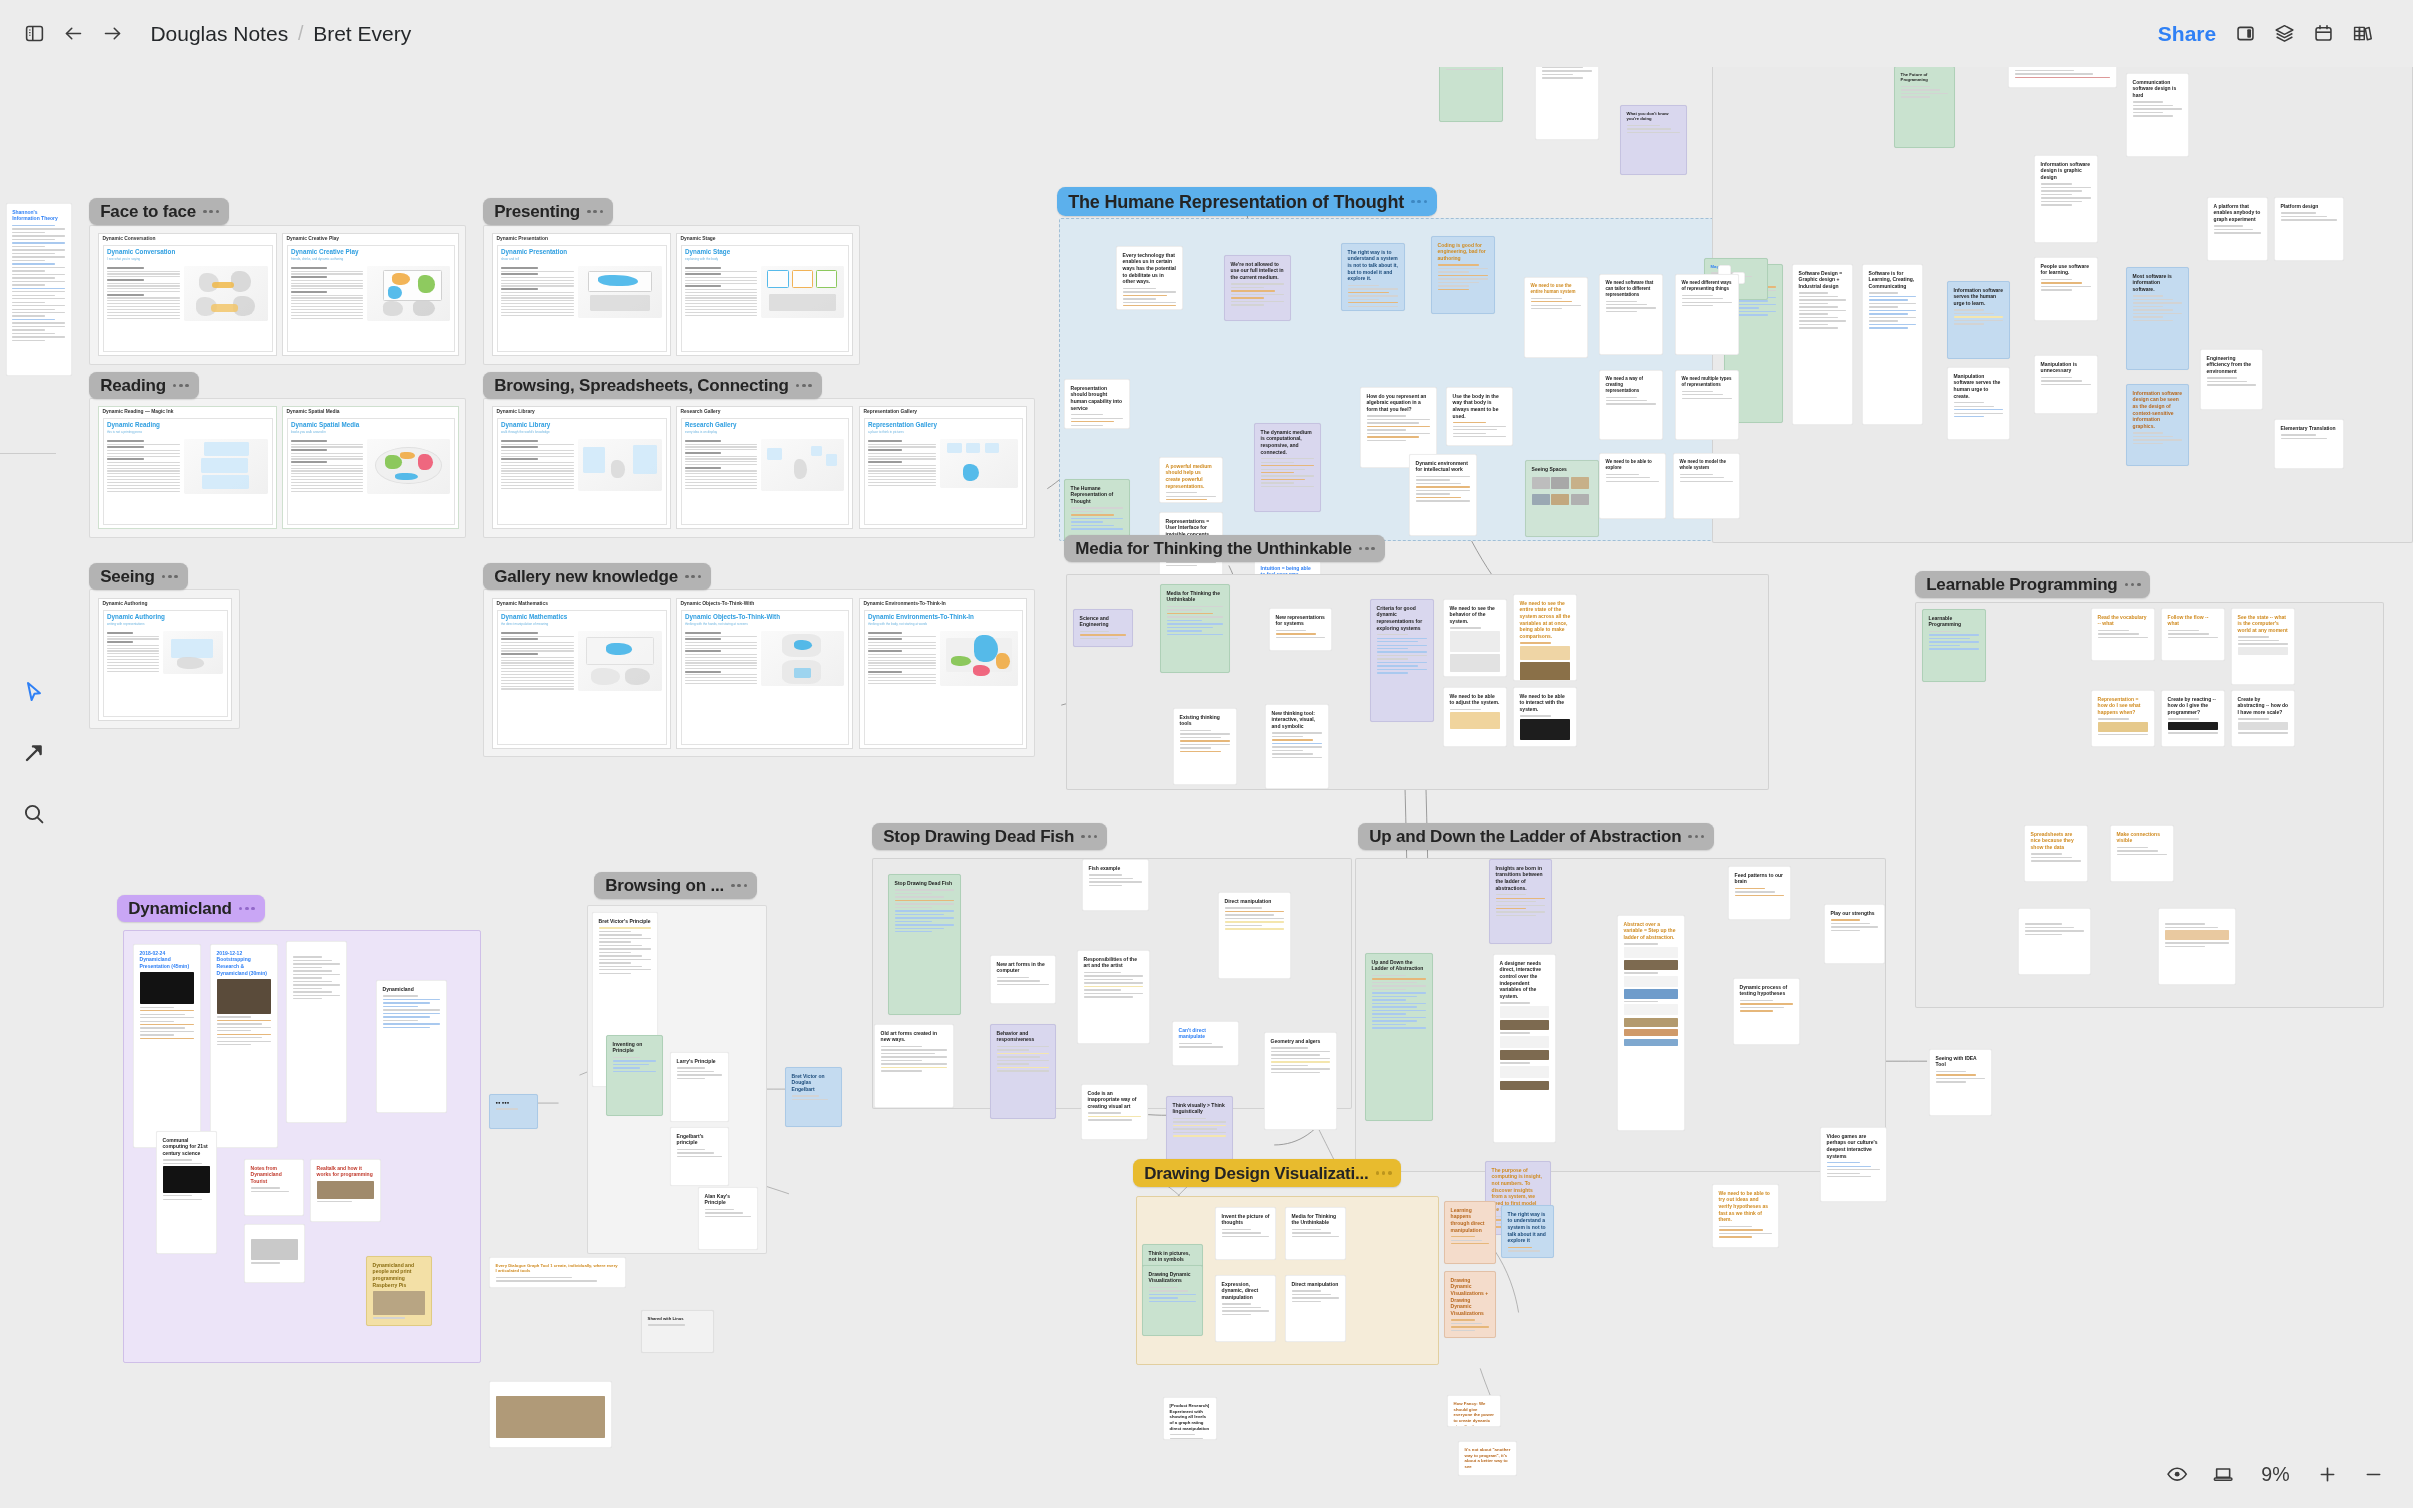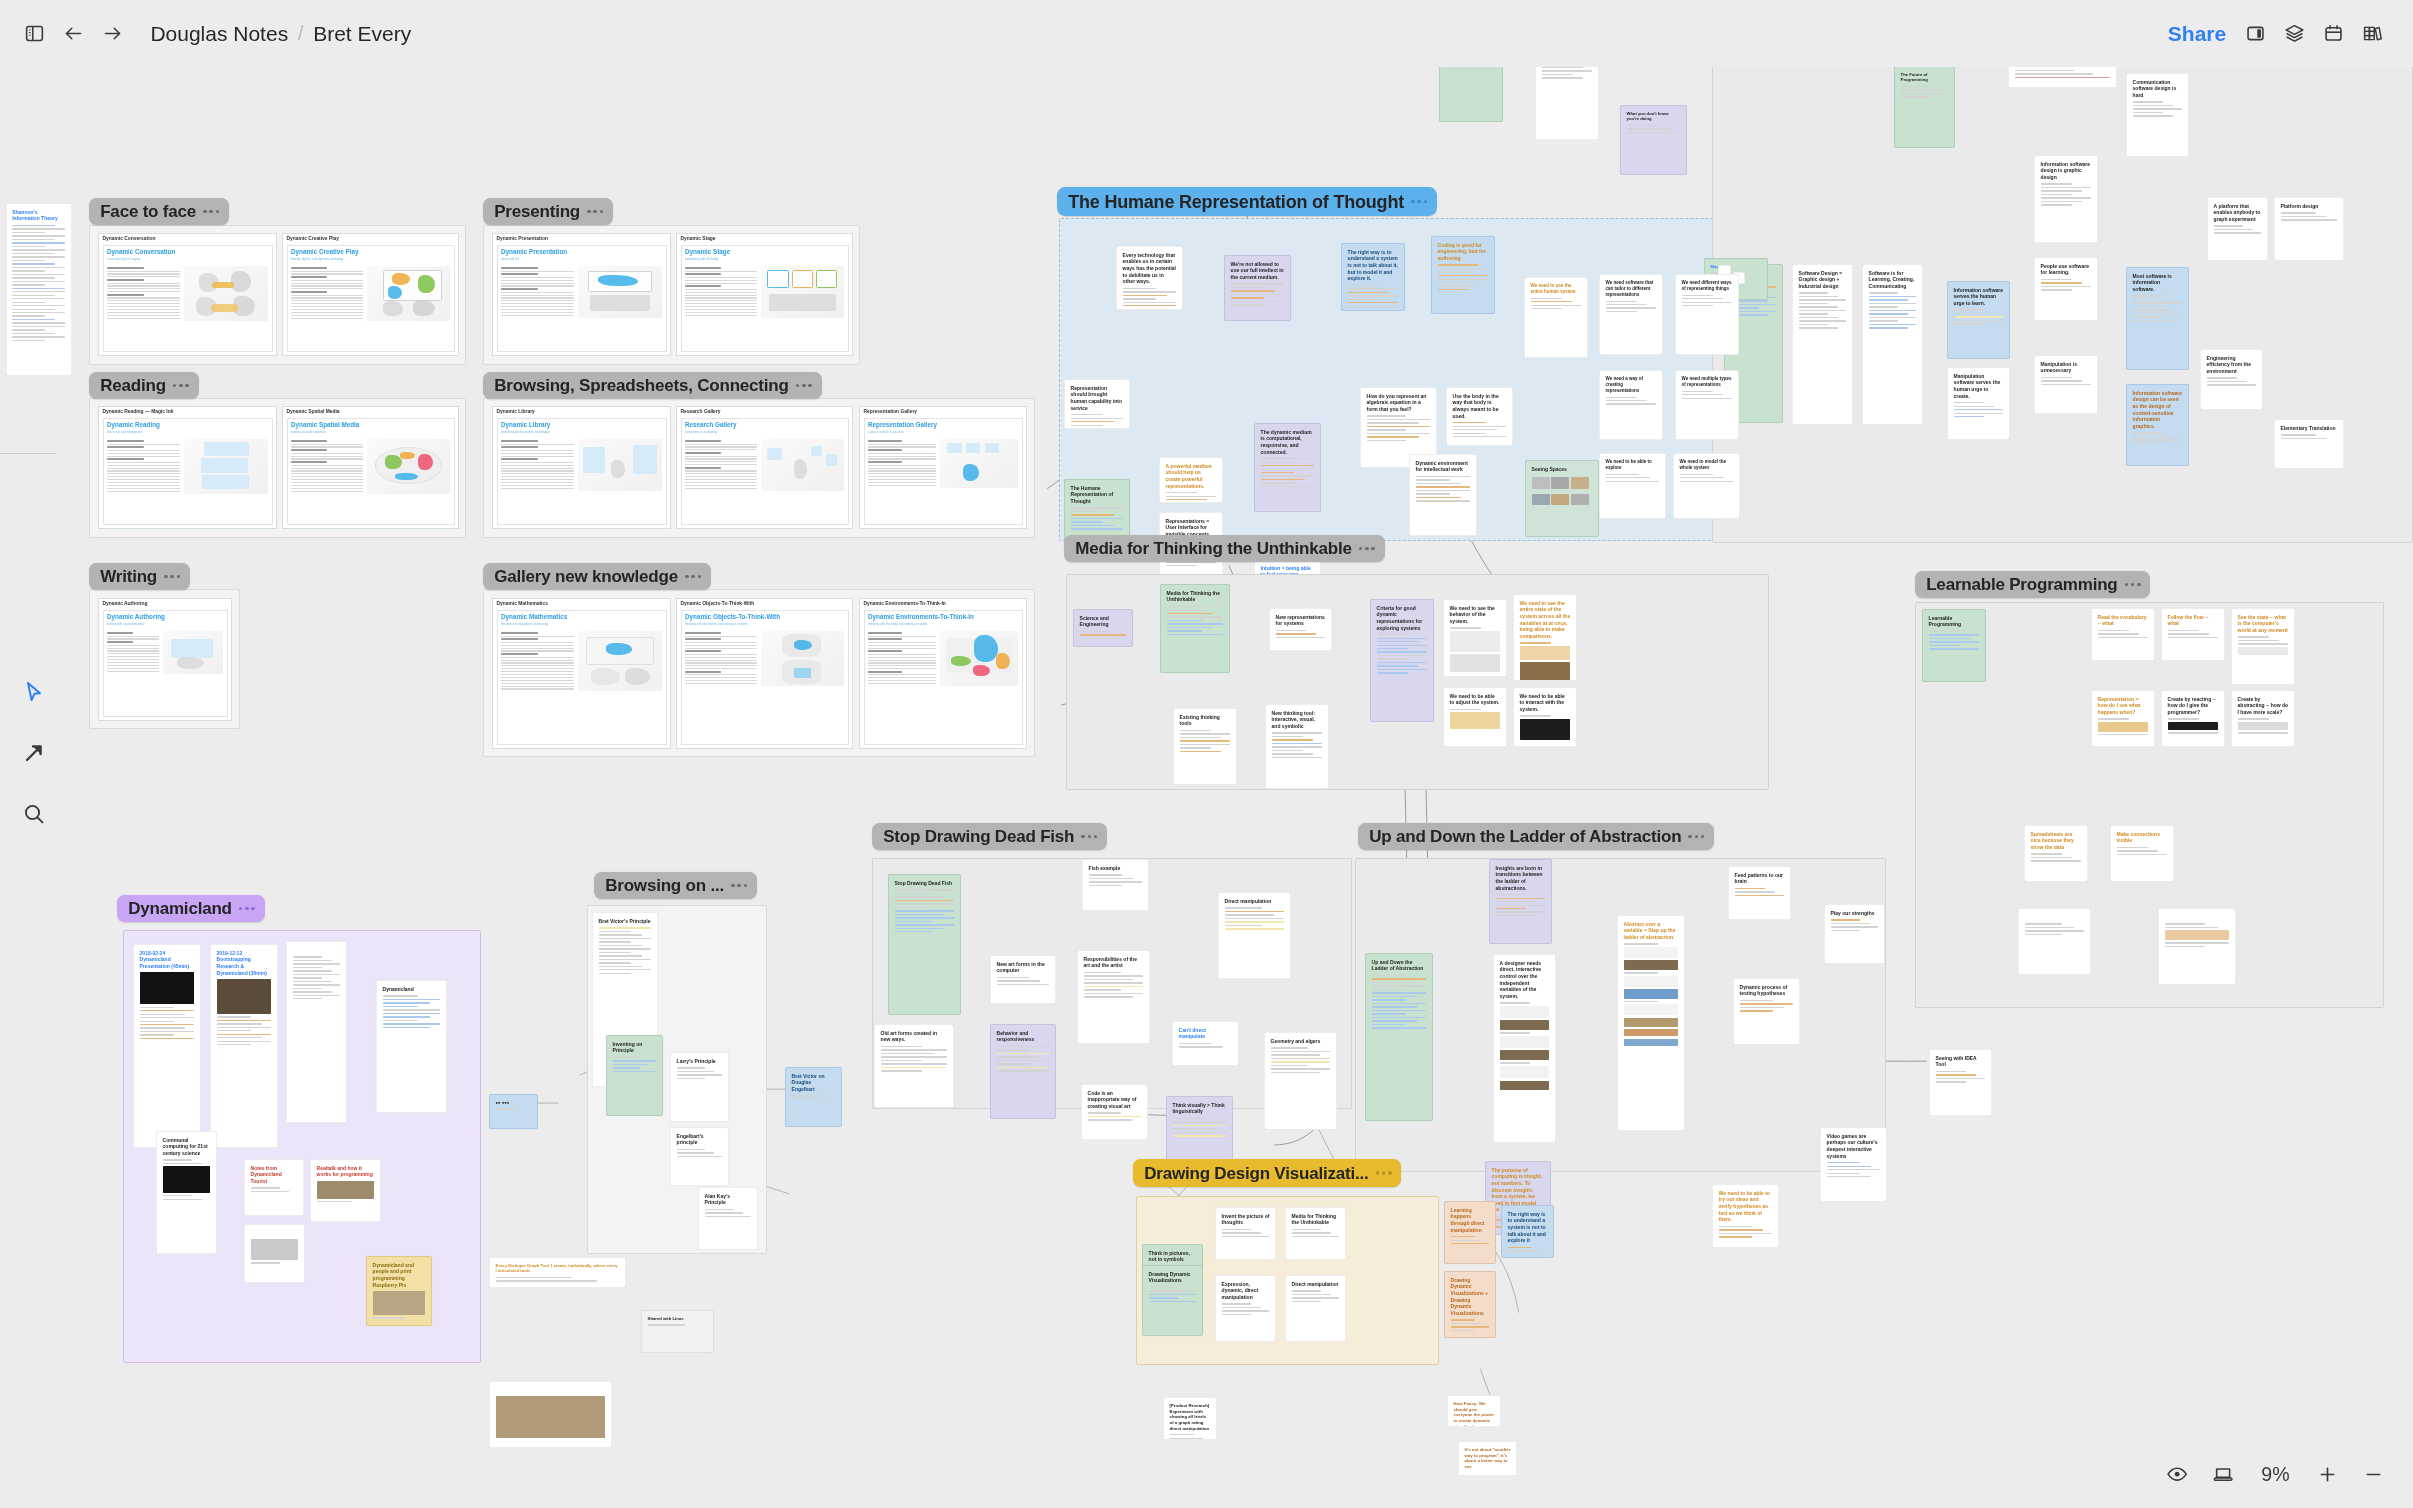--- a/index.html
+++ b/index.html
@@ -21,21 +21,21 @@
   }
   .tb-left { display:flex; align-items:center; gap:0; padding-left:15.4px; }
   .icon-btn {
     width:39px; height:39px; display:flex; align-items:center; justify-content:center;
     border-radius:5.6px; cursor:pointer; color:#3b3b3b;
   }
   .icon-btn svg { display:block; }
   .breadcrumb { display:flex; align-items:center; margin-left:18px; font-size:21px; color:#25282b; }
   .bc-item { cursor:pointer; white-space:nowrap; }
   .bc-sep { color:#b9b9b9; margin:0 9.8px; font-size:19.6px; }
-  .tb-right { margin-left:auto; display:flex; align-items:center; gap:0; padding-right:21px; }
+  .tb-right { margin-left:auto; display:flex; align-items:center; gap:0; padding-right:31px; }
   .share-btn {
     color:#2f80f5; font-size:21px; font-weight:bold; cursor:pointer; padding:5.6px 9.8px; border-radius:5.6px;
   }
 
   
   .toolrail { position:absolute; left:0; top:670px; width:67px; z-index:55; display:flex; flex-direction:column; align-items:center; gap:18px; }
   .tool { width:43px; height:43px; display:flex; align-items:center; justify-content:center; border-radius:7px; cursor:pointer; }
 
   
   .zoomctl { position:absolute; right:19.6px; bottom:14px; display:flex; align-items:center; gap:7px; z-index:60; }
@@ -399,21 +399,21 @@
             <div class="blob" style="left:62%;top:28%;width:18%;height:30%;background:#ef4f6b;"></div>
             <div class="blob" style="left:40%;top:24%;width:18%;height:14%;background:#f0a73a;"></div>
             <div class="blob" style="left:34%;top:62%;width:28%;height:14%;background:#3ab0e8;"></div>
           </div>
         </div>
       </div>
     </div>
 
     <div class="frame" style="left:89px; top:589px; width:151px; height:140px; background:#f3f3f3;"></div>
     <div class="sec" style="left:89px; top:563px; background:#b3b3b3;">
-      <span class="lbl">Writing</span>
+      <span class="lbl">Seeing</span>
       <span class="dots">
           <i></i>
           <i></i>
           <i></i>
         </span>
     </div>
     <div class="doc" style="left:98px; top:598px; width:134px; height:123px;">
       <div class="doc-h">Dynamic Authoring</div>
       <div class="doc-body">
         <div class="doc-title">Dynamic Authoring</div>

